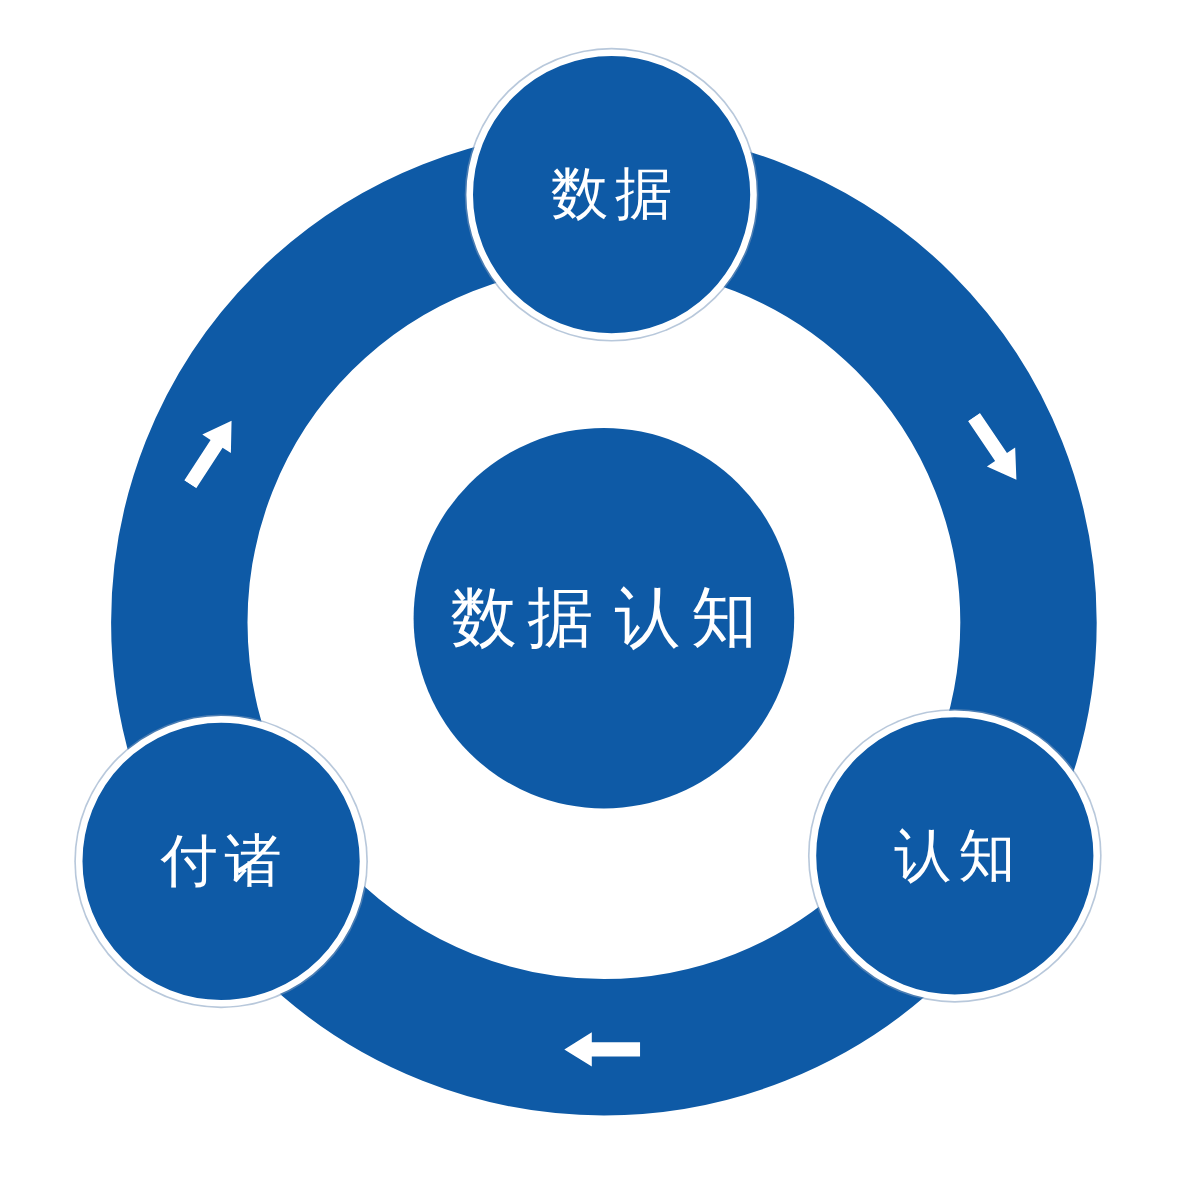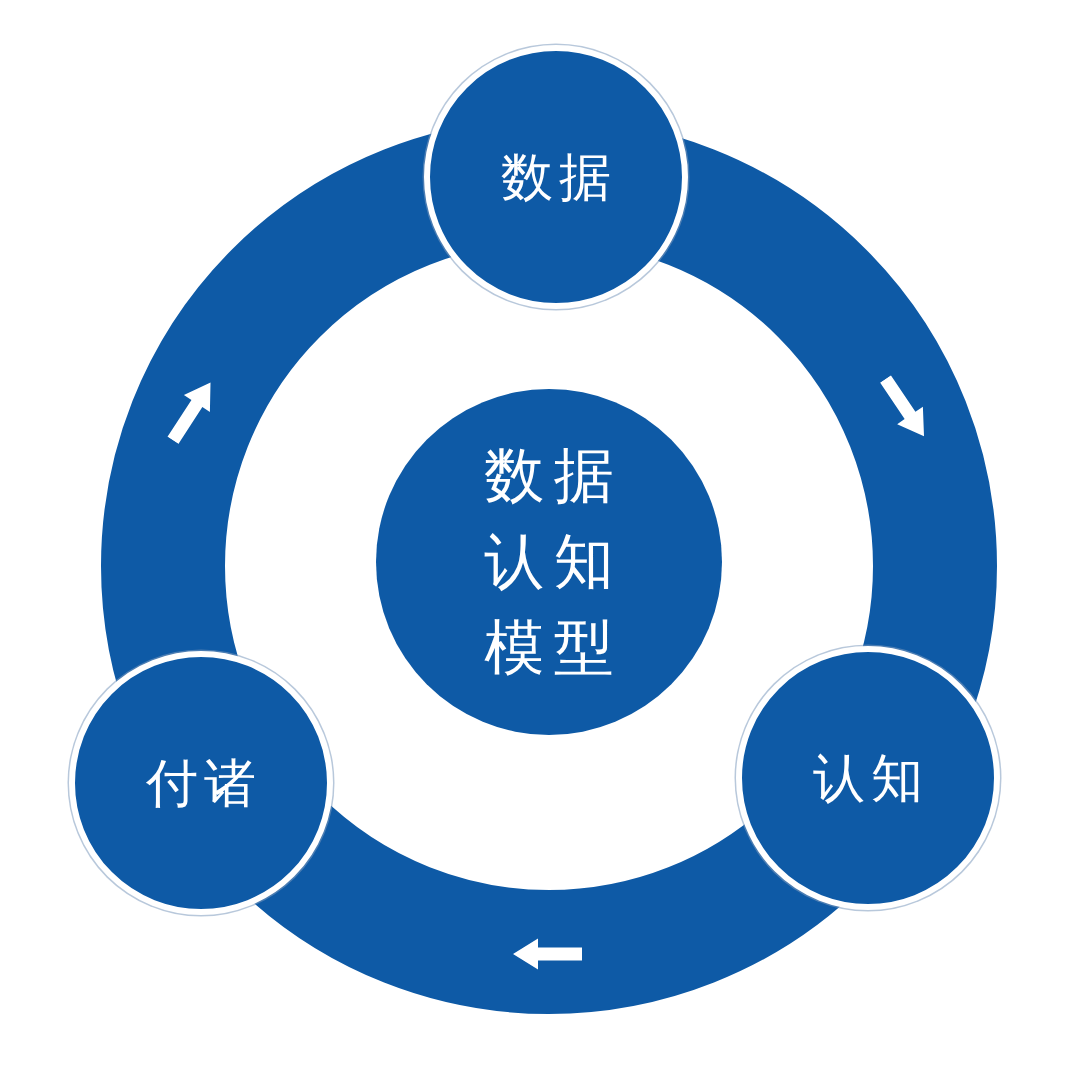--- a/index.html
+++ b/index.html
@@ -26,21 +26,20 @@
     border: 124px solid #0e5aa6;
     border-radius: 50%;
   }
   
   .node {
     position: absolute;
     border-radius: 50%;
     background: #0e5aa6;
     color: #ffffff;
     display: flex;
-    flex-direction: column;
     align-items: center;
     justify-content: center;
     text-align: center;
   }
   
   .node.center {
     left: 376px;
     top: 389px;
     width: 346px;
     height: 346px;
@@ -103,21 +102,20 @@
   </div>
   <div class="arrow upleft">
     <svg viewBox="0 0 70 32" xmlns="http://www.w3.org/2000/svg">
       <polygon points="0,9.5 44,9.5 44,0.5 69,16 44,31.5 44,22.5 0,22.5" fill="#ffffff"></polygon>
     </svg>
   </div>
 
   <div class="node center">
     <div class="line">数据</div>
     <div class="line">认知</div>
-    <div class="line">模型</div>
   </div>
 
   <div class="node satellite top">
     <div class="line">数据</div>
   </div>
 
   <div class="node satellite bottom-right">
     <div class="line">认知</div>
   </div>
 

